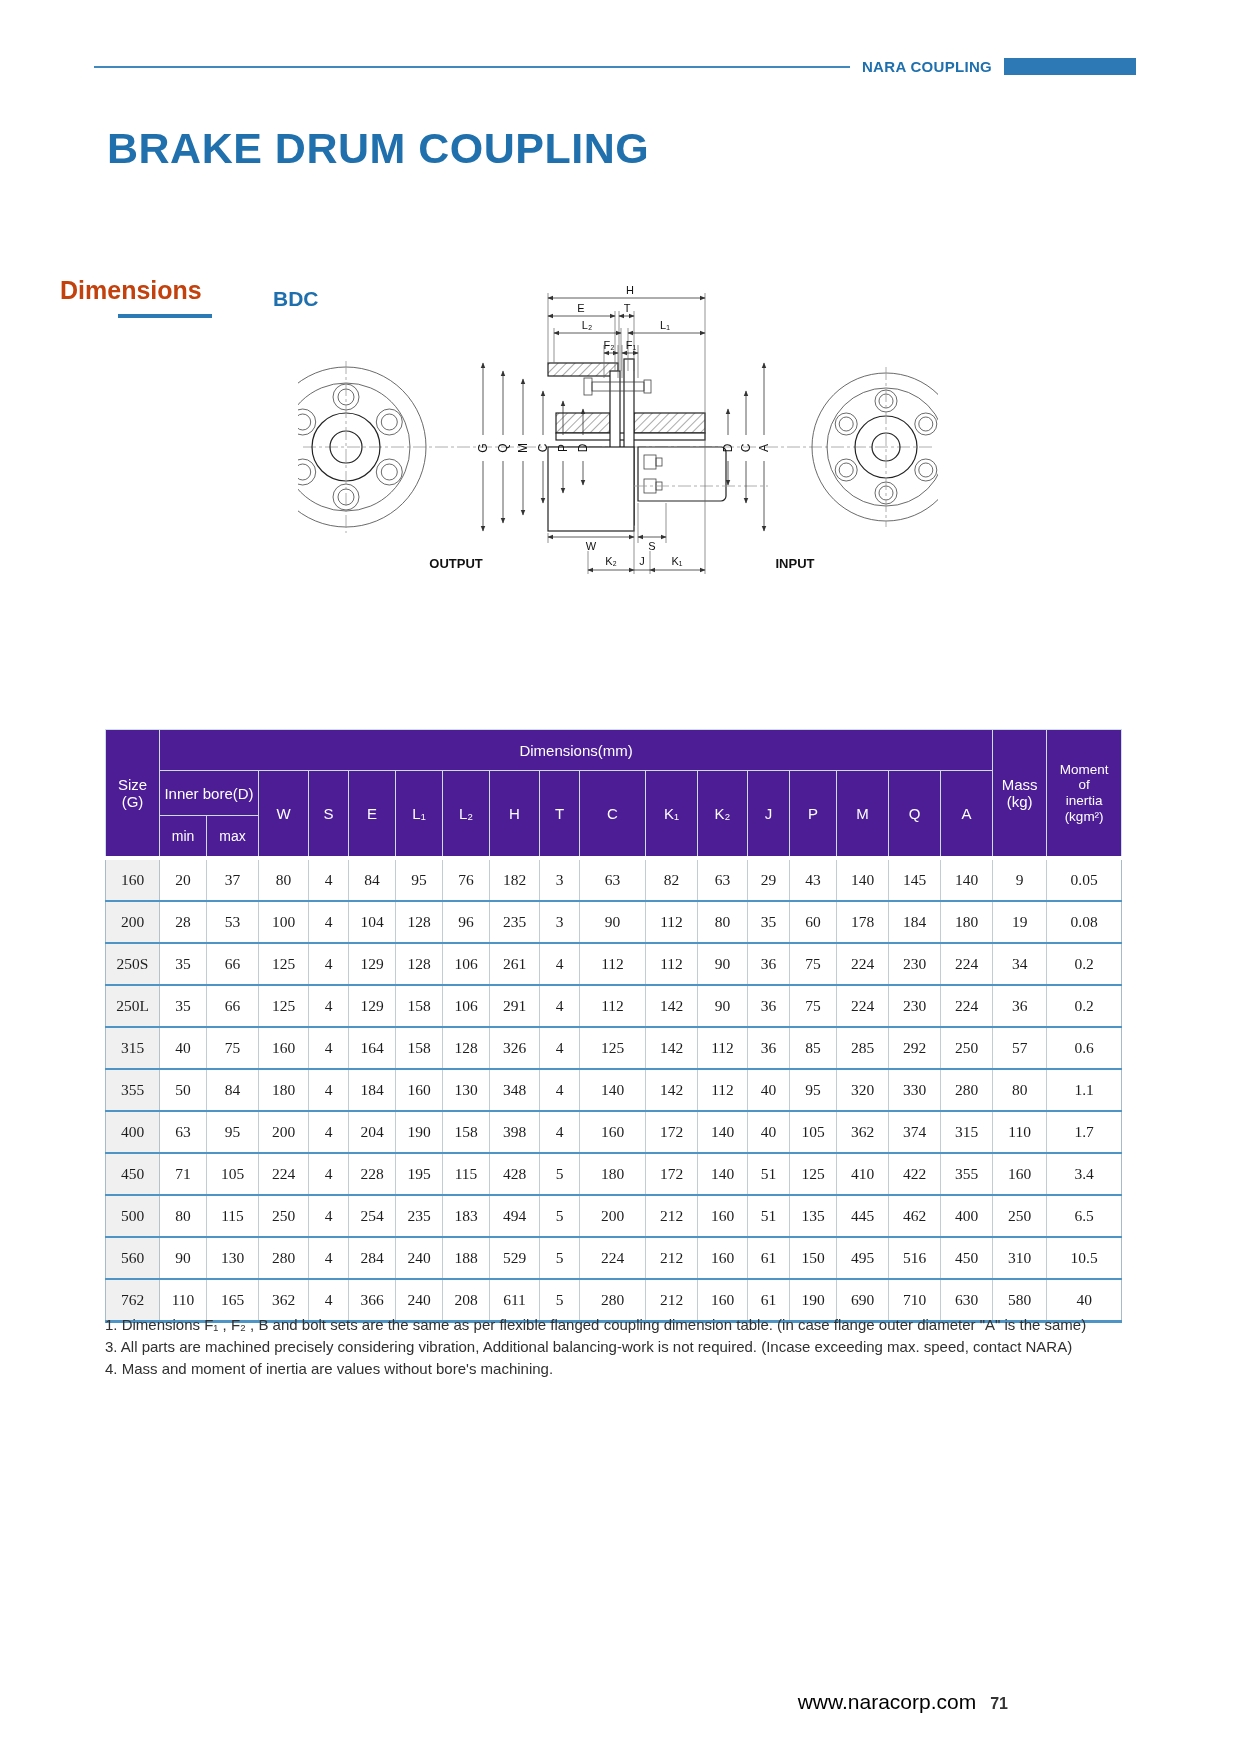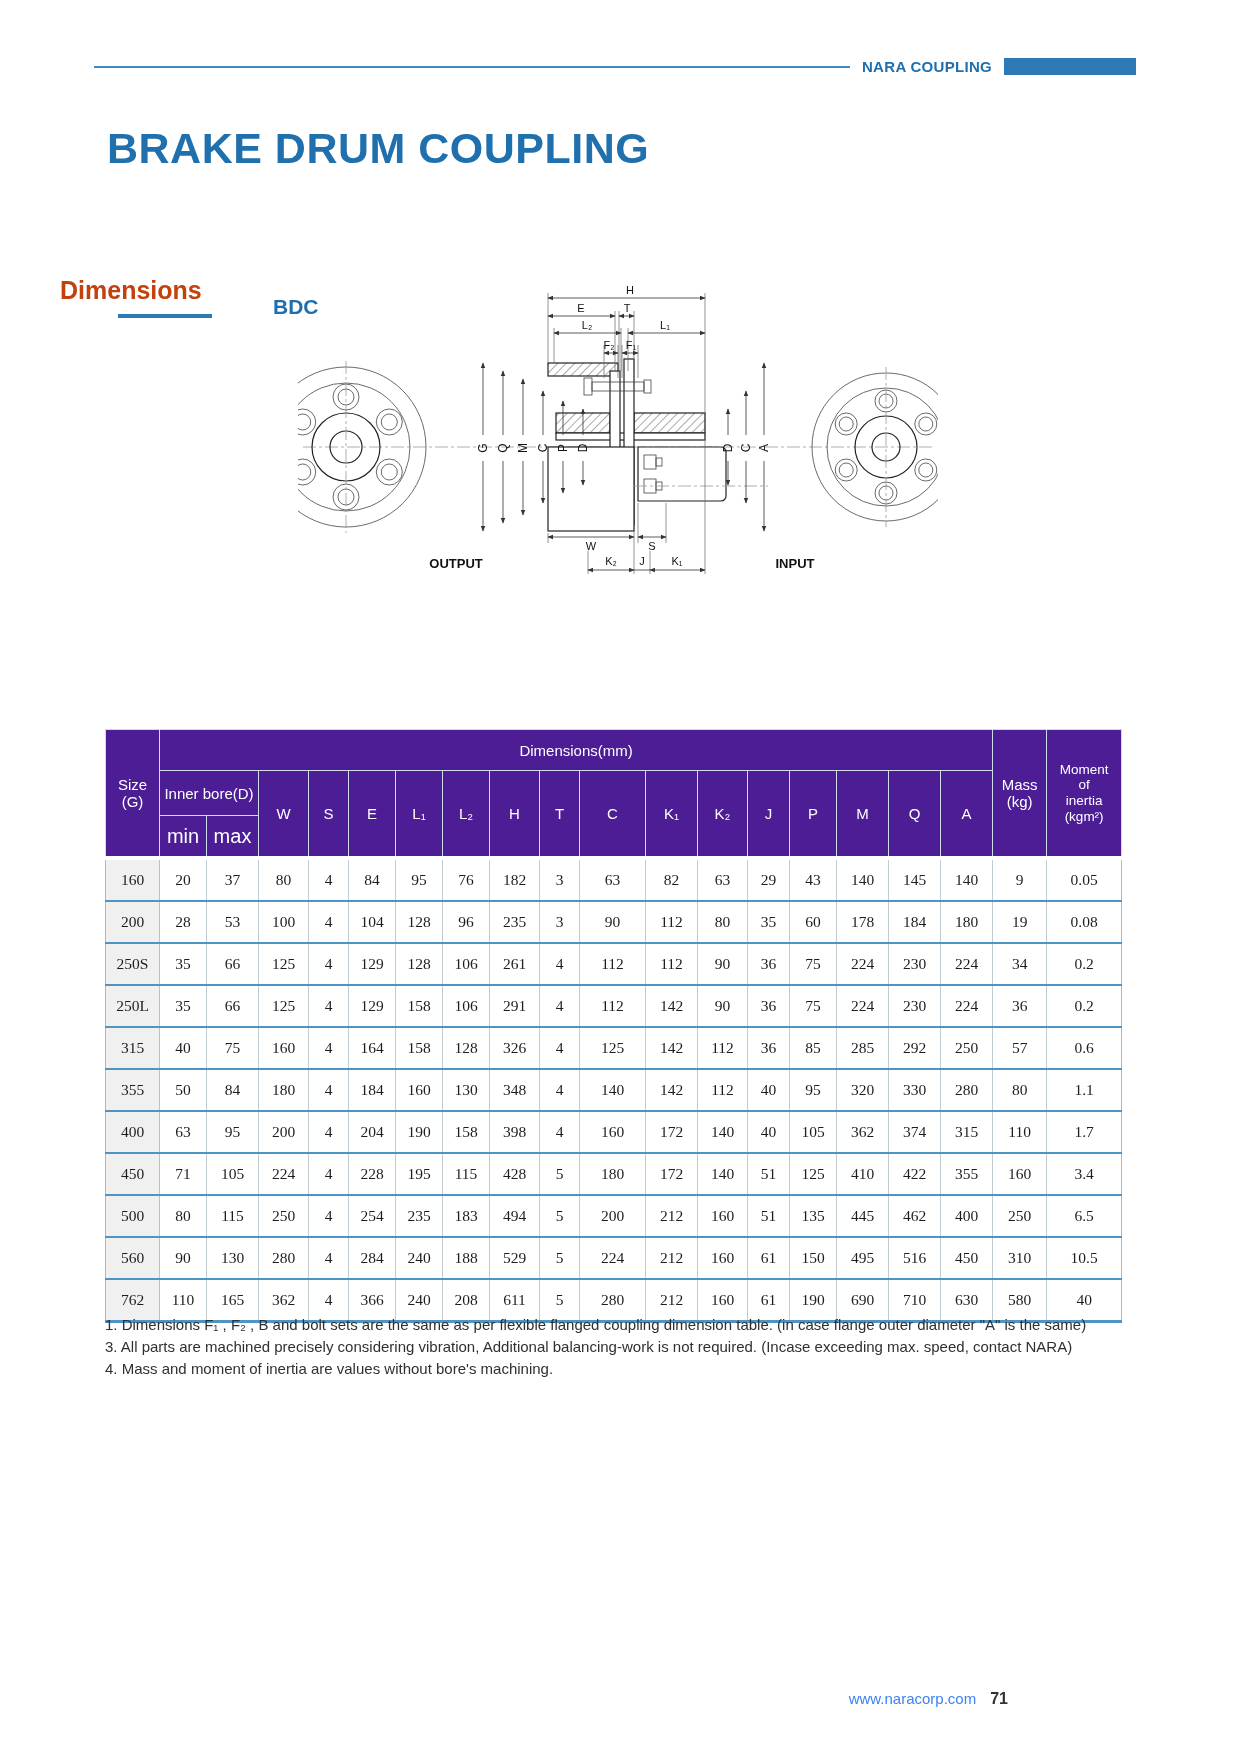--- a/index.html
+++ b/index.html
@@ -10,57 +10,57 @@
   .topbar{position:absolute;left:94px;right:104px;top:58px;display:flex;align-items:center;gap:12px;}
   .topbar .rule{flex:1;height:0;border-top:2px solid #4088bd;}
   .topbar .brand{color:#1d6fae;font-size:15px;font-weight:600;letter-spacing:.3px;white-space:nowrap;}
   .topbar .block{width:132px;height:17px;background:#2d79b6;}
 
   .title{position:absolute;left:107px;top:124px;margin:0;font-size:43px;font-weight:700;
          color:#1f70ac;letter-spacing:.5px;}
 
   .sec-label{position:absolute;left:60px;top:276px;font-size:25px;font-weight:700;color:#c2410c;}
   .sec-underline{position:absolute;left:118px;top:314px;width:94px;height:4px;background:#2c7ab5;}
-  .model{position:absolute;left:273px;top:295px;font-size:21px;font-weight:700;color:#1d6fae;}
+  .model{position:absolute;left:273px;top:287px;font-size:21px;font-weight:700;color:#1d6fae;}
 
   .drawing{position:absolute;left:298px;top:283px;width:640px;height:300px;}
   .drawing svg{width:100%;height:100%;}
   .thin{stroke:#444;stroke-width:.8;fill:none;}
   .med{stroke:#222;stroke-width:1.2;}
   .cl{stroke:#999;stroke-width:.8;stroke-dasharray:13 3 3 3;fill:none;}
   .dim{stroke:#333;stroke-width:.8;fill:none;}
   .ext{stroke:#666;stroke-width:.7;fill:none;}
   .lbl{font:11px "Liberation Sans","DejaVu Sans",sans-serif;fill:#111;}
   .lblr{font:12px "Liberation Sans","DejaVu Sans",sans-serif;fill:#111;}
   .lblb{font:bold 13px "Liberation Sans","DejaVu Sans",sans-serif;fill:#111;}
 
   
   .table-wrap{position:absolute;left:105px;top:729px;width:1015px;}
   table{width:100%;border-collapse:collapse;table-layout:fixed;
         border-left:1px solid #a7bcc9;border-right:1px solid #a7bcc9;border-bottom:3px solid #4e94c4;}
   thead th{background:#4c1d95;color:#fff;font-weight:400;font-size:15px;text-align:center;
            vertical-align:middle;border:1px solid #cddcea;padding:0;}
   th.pre{white-space:pre-line;line-height:1.15;}
   th.mom-h{font-size:13.5px;}
-  tr.hr1 th{height:40px;} tr.hr2 th{height:44px;} tr.hr3 th{height:40px;font-size:20px;}
+  tr.hr1 th{height:40px;} tr.hr2 th{height:44px;} tr.hr3 th{height:40px;font-size:14px;}
   tbody td{height:40px;text-align:center;vertical-align:middle;background:#fff;color:#1d1d1d;
            font-family:"Liberation Serif","DejaVu Serif",serif;font-size:15.5px;
            border-left:1px solid #c2ccd3;border-top:2px solid #4e94c4;padding:0;}
   tbody td:first-child{border-left:none;}
   tbody tr:first-child td{border-top:4px solid #ffffff;}
   td.size-cell{background:#f0f0f0;border-right:1px solid #b7c1c9;}
 
   
   .notes{position:absolute;left:105px;top:1314px;width:1022px;font-size:15px;color:#303030;
          text-align:justify;line-height:1.48;}
   .notes p{margin:0;}
 
   
   .footer{position:absolute;top:1690px;right:232px;display:flex;align-items:baseline;gap:14px;}
-  .footer .site{color:#3b82f6;font-size:15px;}
+  .footer .site{color:#000000;font-size:21px;}
   .footer .pnum{color:#333;font-size:16px;font-weight:700;}
 </style>
 </head>
 <body>
 
 <div class="page">
 
   <div class="topbar">
     <div class="rule"></div>
     <span class="brand">NARA COUPLING</span>

